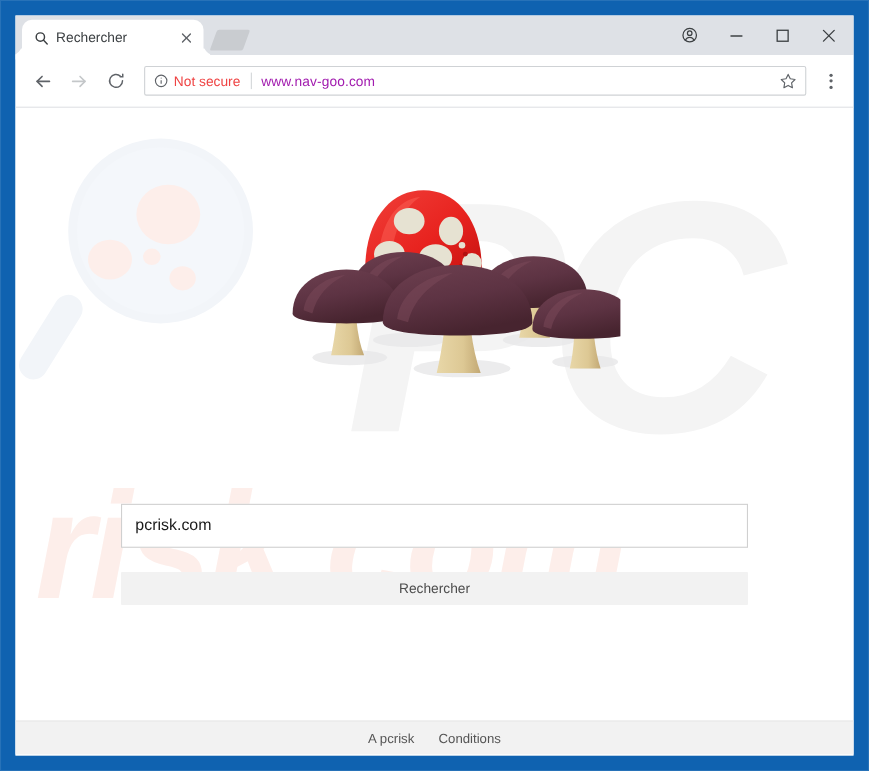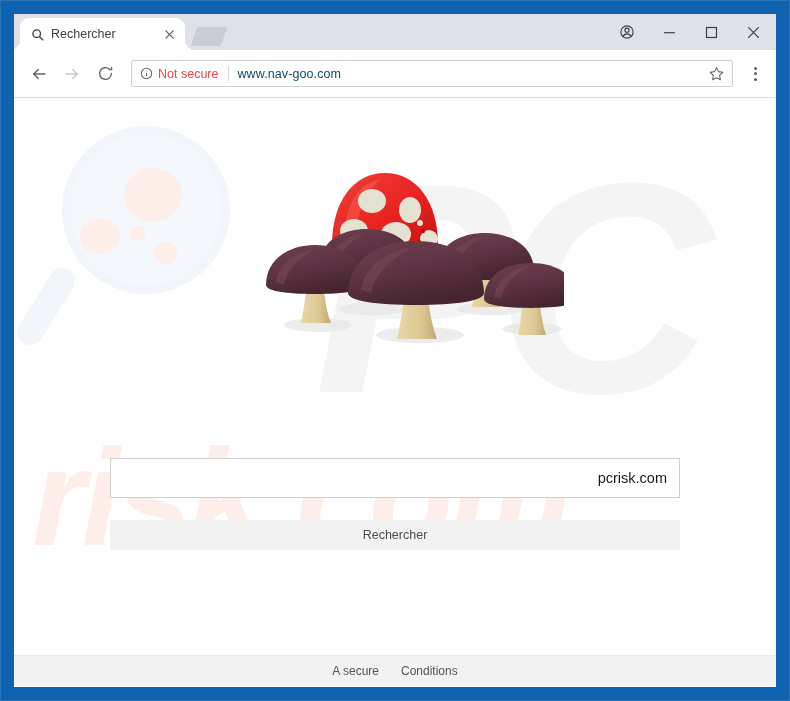--- a/index.html
+++ b/index.html
@@ -87,21 +87,21 @@
   .navbtn.disabled { color: #c4c7c9; }
   .omnibox {
     flex: 1; height: 27px; margin: 0 6px 0 8px;
     background: #ffffff; border: 1px solid #cfd2d5;
     border-radius: 2px;
     display: flex; align-items: center; padding: 0 6px 0 8px;
     gap: 6px;
   }
   .secbadge { display: flex; align-items: center; gap: 5px; color: #ef4444; font-size: 12.5px; }
   .omni-sep { width: 1px; height: 15px; background: #d3d6d9; margin: 0 2px 0 4px; }
-  .omni-url { flex: 1; font-size: 12.5px; color: #0c4a6e; letter-spacing: 0.1px; }
+  .omni-url { flex: 1; font-size: 12.5px; color: #a21caf; letter-spacing: 0.1px; }
   .star { width: 20px; height: 20px; display: flex; align-items: center; justify-content: center; color: #5f6368; }
   .menu-dots {
     width: 26px; height: 28px; display: flex; flex-direction: column;
     align-items: center; justify-content: center; gap: 2.5px;
   }
   .menu-dots i { width: 3px; height: 3px; border-radius: 50%; background: #5f6368; display: block; }
 
   
   .page {
     position: relative; height: 588px; background: #ffffff; overflow: hidden;
@@ -137,21 +137,21 @@
   }
 
   
   .logo { position: absolute; left: 230px; top: 55px; width: 320px; height: 215px; }
 
   
   .searchrow { position: absolute; left: 96px; top: 360px; width: 570px; }
   .searchbox {
     width: 100%; height: 40px;
     border: 1px solid #d0d0d0; background: #ffffff;
-    display: flex; align-items: center; padding: 0 12px; justify-content: flex-end;
+    display: flex; align-items: center; padding: 0 12px;
   }
   .searchbox .val { font-size: 14.5px; color: #1a1a1a; }
   .btnrow {
     position: absolute; left: 96px; top: 422px; width: 570px;
     display: flex; gap: 28px;
   }
   .sbtn {
     flex: 1; height: 30px; background: #f2f2f2;
     border: none; border-radius: 1px;
     display: flex; align-items: center; justify-content: center;
@@ -368,19 +368,19 @@
         <div class="searchbox">
           <span class="val">pcrisk.com</span>
         </div>
       </div>
 
       <div class="btnrow">
         <button class="sbtn">Rechercher</button>
       </div>
 
       <div class="footer">
-        <a href="#">A secure</a>
+        <a href="#">A pcrisk</a>
         <a href="#">Conditions</a>
       </div>
 
     </div>
   </div>
 </div>
 
 </body></html>

